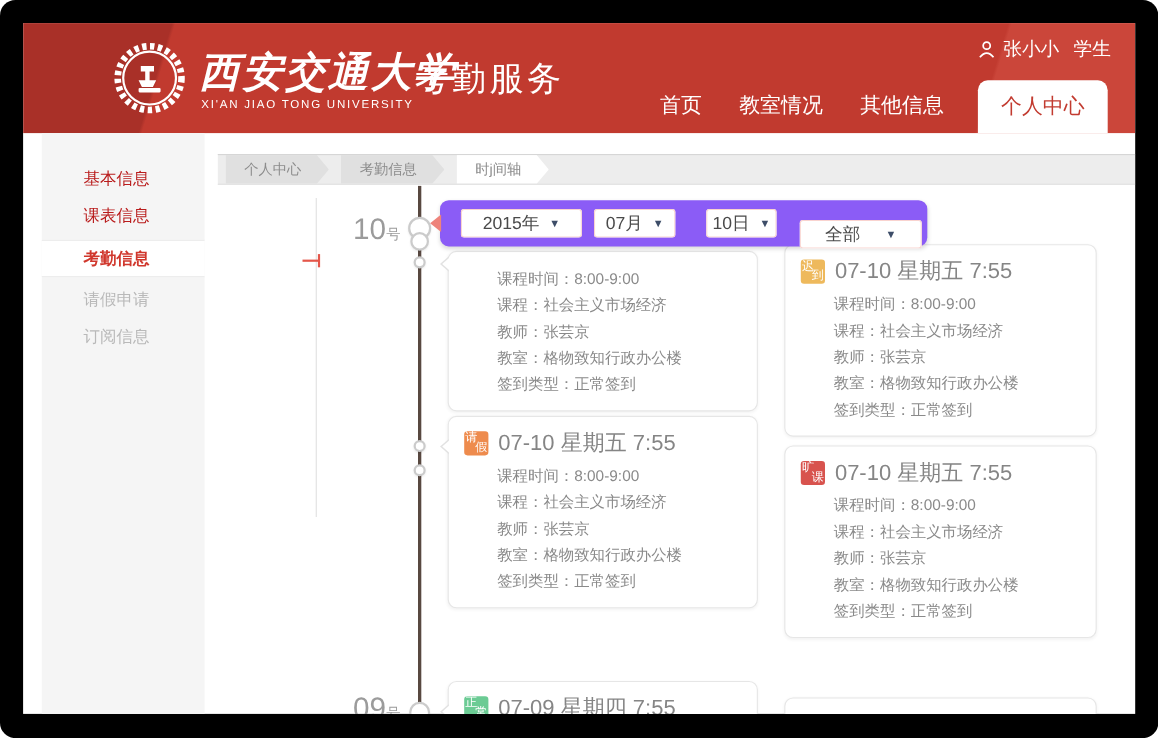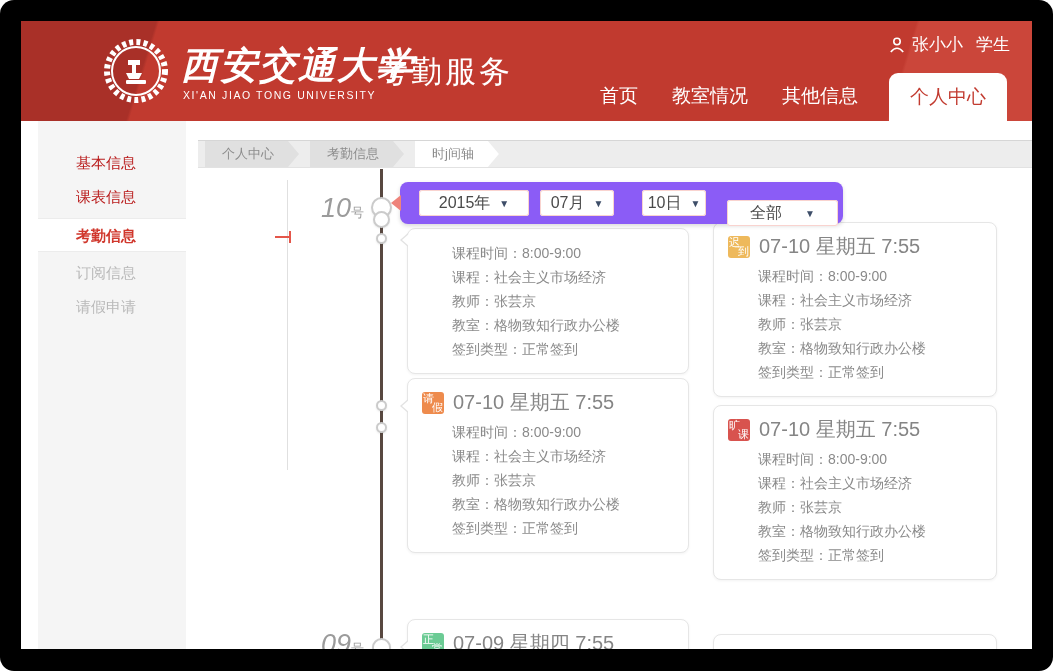--- a/index.html
+++ b/index.html
@@ -40,21 +40,21 @@
   .ynav-item.year{font-size:21px;}
   .ynav-item.month{font-size:19px;}
   .ynav-rule{position:absolute;left:266px;top:159px;width:1px;height:290px;background:#e0e0e0;}
   .cur-tick-h{position:absolute;left:254px;top:215px;width:15px;height:2px;background:#e4564a;}
   .cur-tick-v{position:absolute;left:268px;top:210px;width:2px;height:12px;background:#e4564a;}
 
   
   .tl-line{position:absolute;left:359px;top:148px;width:3px;bottom:0;background:#584840;}
   .tl-node{position:absolute;background:#fff;border:2px solid #cbcbcb;border-radius:50%;box-shadow:0 1px 2px rgba(0,0,0,.08);}
   .day-label{position:absolute;color:#9b9b9b;white-space:nowrap;}
-  .day-label .num{font-size:27px;font-style:italic;}
+  .day-label .num{font-size:27px;}
   .day-label .suf{font-size:13px;}
 
   
   .filterbar{position:absolute;left:379px;top:161px;width:443px;height:42px;background:#8b5cf6;border-radius:8px;
     box-shadow:0 2px 4px rgba(0,0,0,.15);display:flex;align-items:center;z-index:5;}
   .filterbar:before{content:"";position:absolute;left:-9px;top:13px;border:8px solid transparent;border-right:10px solid #ee837b;border-left:none;}
   .dropdown{height:26px;background:#fff;border-radius:3px;display:flex;align-items:center;justify-content:center;
     font-size:16px;color:#4a4a4a;cursor:pointer;gap:9px;box-shadow:inset 0 0 0 1px #f9d3cf;}
   .dropdown .caret{font-size:10px;color:#3d4d68;}
   .dd-0{width:110px;margin-left:19px;}
@@ -117,22 +117,22 @@
     <div class="crumbbar">
         <div class="crumb">个人中心</div>
         <div class="crumb">考勤信息</div>
         <div class="crumb active">时j间轴</div>
       </div>
 
     <div class="sidebar">
         <div class="side-item">基本信息</div>
         <div class="side-item">课表信息</div>
         <div class="side-item active">考勤信息</div>
+        <div class="side-item muted">请假申请</div>
         <div class="side-item muted">订阅信息</div>
-        <div class="side-item muted">请假申请</div>
       </div>
 
     <div class="ynav-rule"></div>
     <div class="cur-tick-h"></div>
     <div class="cur-tick-v"></div>
 
     <div class="tl-line"></div>
     <div class="tl-node" style="left:350px;top:176px;width:21px;height:21px;"></div>
     <div class="tl-node" style="left:352px;top:190px;width:17px;height:17px;"></div>
     <div class="tl-node" style="left:355px;top:212px;width:11px;height:11px;"></div>

